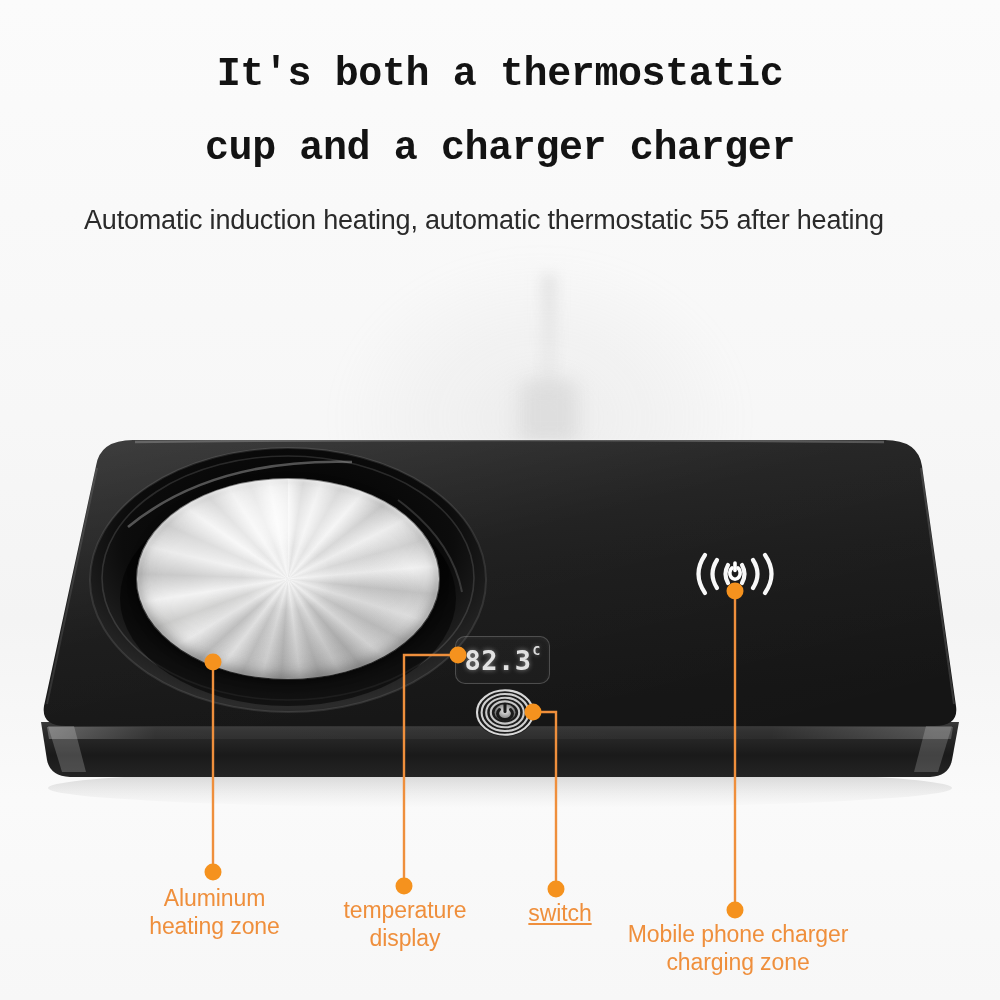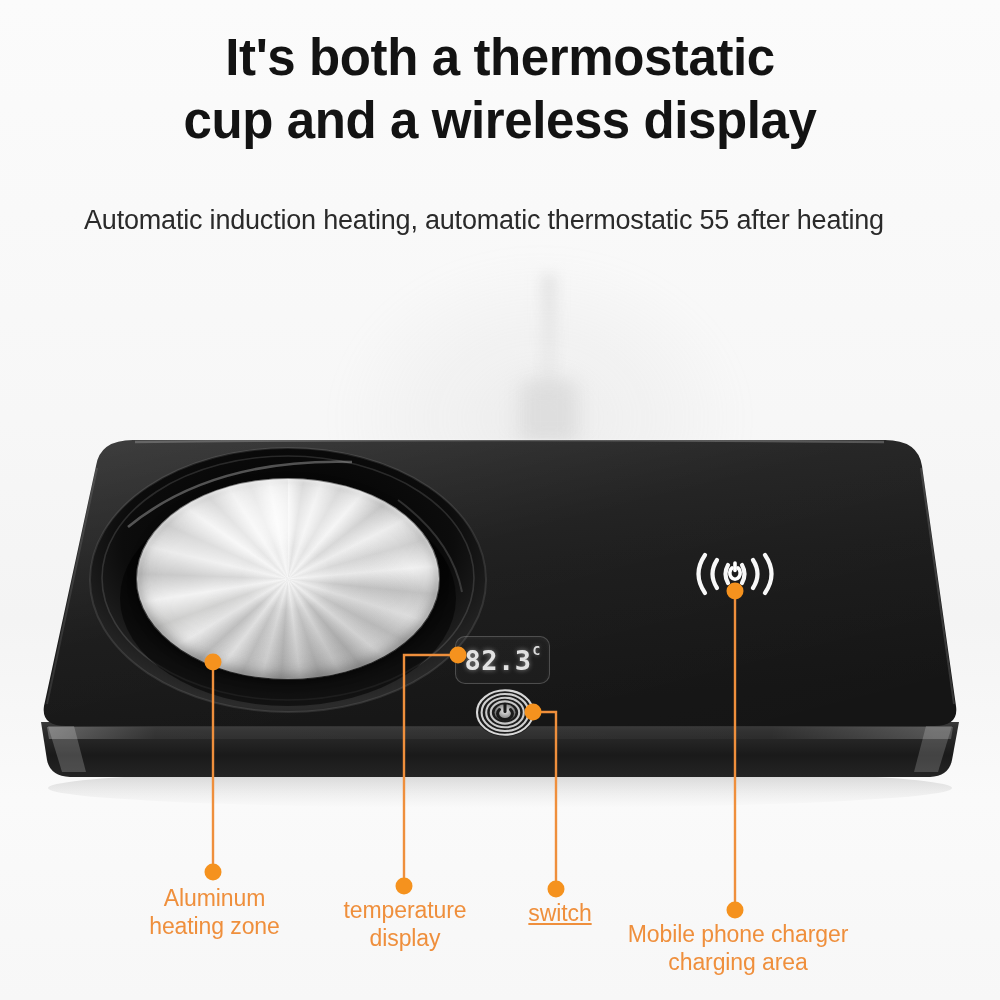--- a/index.html
+++ b/index.html
@@ -56,26 +56,27 @@
   
   .title-wrap {
     position: absolute;
     left: 0;
     top: 26px;
     width: 1000px;
     text-align: center;
   }
   .title-line {
     display: block;
-    font-family: Liberation Sans, sans-serif;
-    font-size: 51px;
+    font-family: Liberation Mono, monospace;
+    font-size: 40px;
     font-weight: 700;
     line-height: 1.24;
     color: #131313;
     letter-spacing: -0.4px;
+    margin-top: 24px;
   }
   .subtitle {
     position: absolute;
     left: 0;
     top: 205px;
     width: 968px;
     text-align: center;
     font-size: 27px;
     font-weight: 400;
     color: #2a2a2a;
@@ -218,21 +219,21 @@
 <body>
 
 <div id="stage">
 
   <div class="ghost-wash"></div>
   <div class="ghost-stem"></div>
   <div class="ghost-base"></div>
 
   <div class="title-wrap">
     <span class="title-line">It's both a thermostatic</span>
-    <span class="title-line">cup and a wireless display</span>
+    <span class="title-line">cup and a charger charger</span>
   </div>
   <div class="subtitle">Automatic induction heating, automatic thermostatic 55 after heating</div>
 
   <div id="device">
     <svg width="1000" height="1000" viewBox="0 0 1000 1000" xmlns="http://www.w3.org/2000/svg">
       <defs>
         <linearGradient id="topFace" x1="0" y1="0" x2="0.25" y2="1">
           <stop offset="0%" stop-color="#2a2a2a"></stop>
           <stop offset="22%" stop-color="#232323"></stop>
           <stop offset="55%" stop-color="#1b1b1b"></stop>
@@ -399,16 +400,16 @@
     <div>Aluminum</div>
     <div>heating zone</div>
   </div>
 
   <div class="label l-switch">
     <div>switch</div>
   </div>
 
   <div class="label l-wifi">
     <div>Mobile phone charger</div>
-    <div>charging area</div>
+    <div>charging zone</div>
   </div>
 
 </div>
 
 </body></html>

